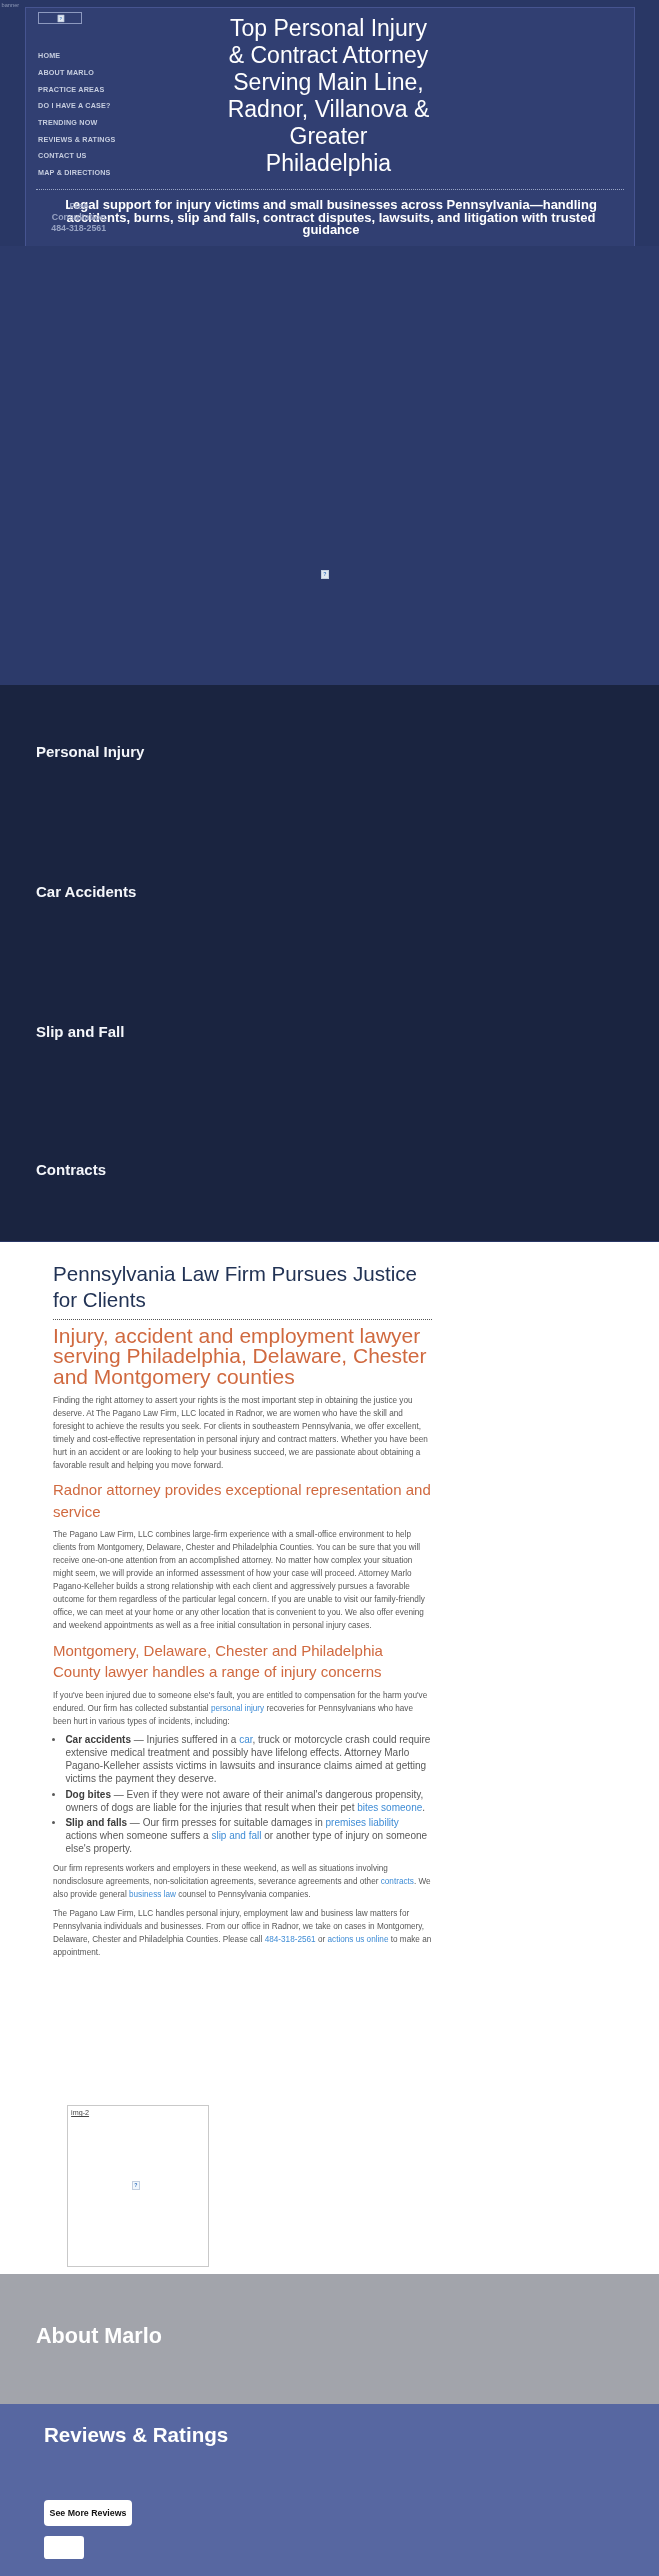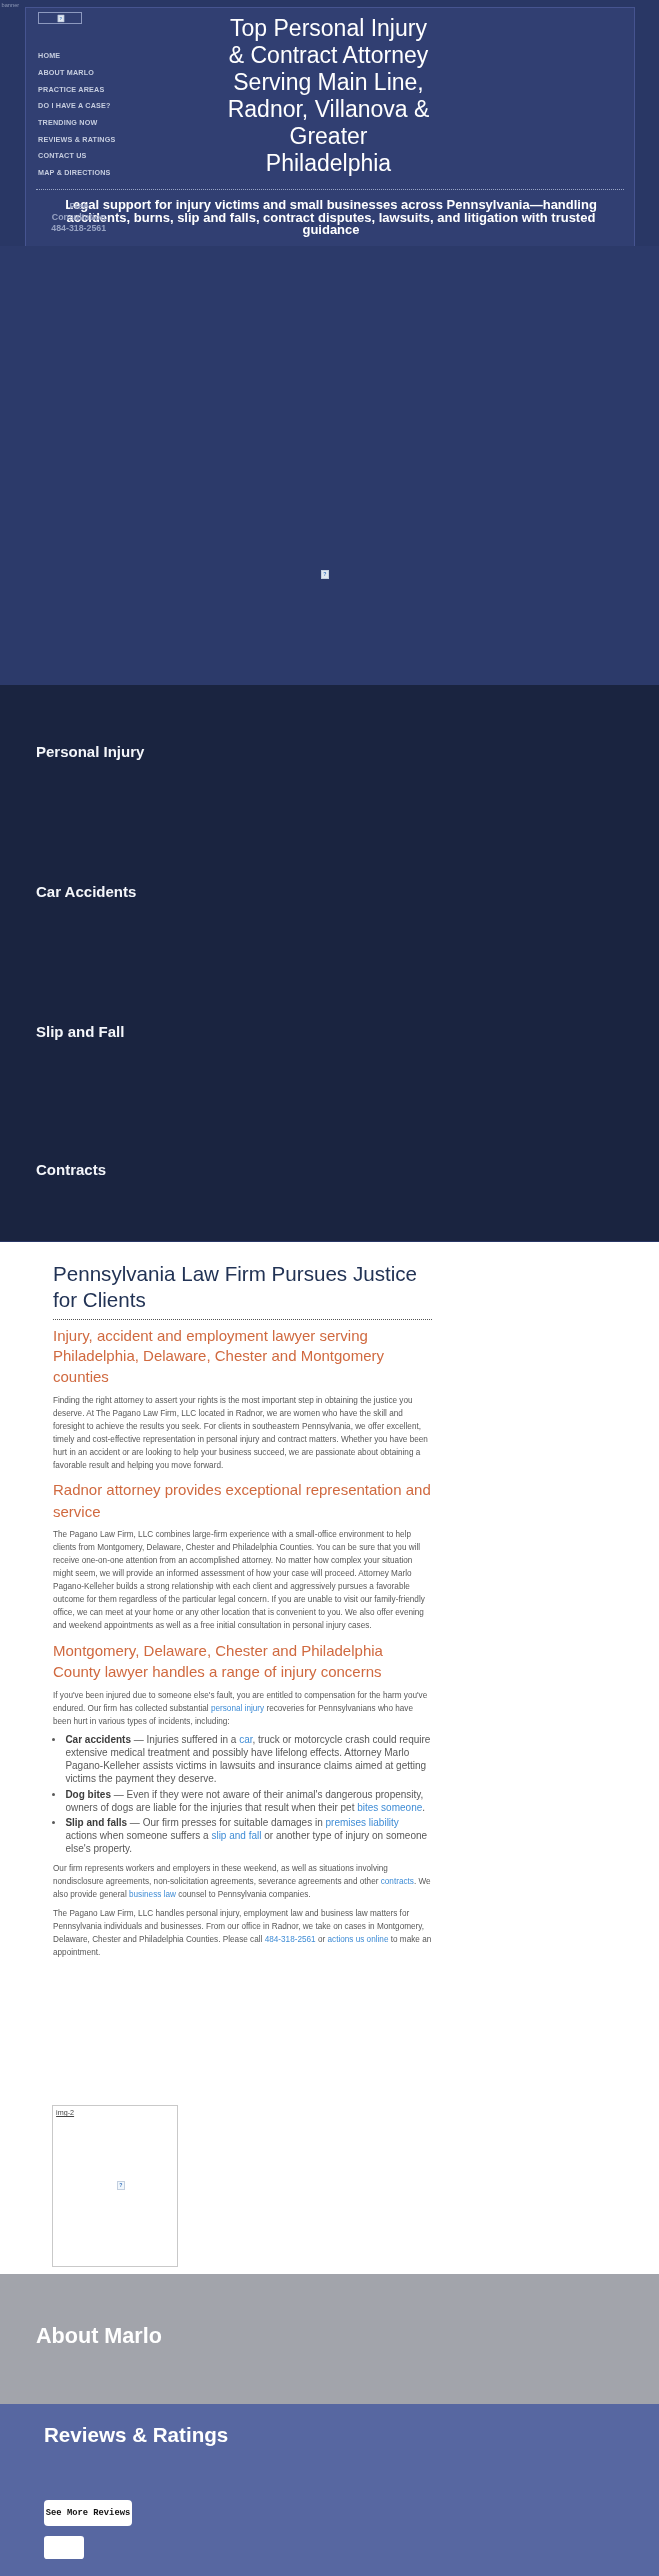--- a/index.html
+++ b/index.html
@@ -43,40 +43,40 @@
 
   
   #sec-practice { top:685px; height:556px; background:#1a2440; }
   .pa-title { left:36px; width:144px; color:#f4f6fa; font-size:15px; font-weight:bold; line-height:18.5px; }
 
   
   #sec-content { top:1242px; height:1032px; background:#ffffff; }
   .article { left:45px; top:18.5px; width:379px;margin-left:8px; }
   .article h1 { color:#223355; font-size:20.6px; font-weight:400; line-height:26px; }
   .art-dots { border-top:1px dotted #555; margin:6.2px 0 5.2px 0; }
-  .lead { color:#d0693f; font-size:15px; font-weight:400; line-height:20.6px; margin-top:6.2px; }
+  .lead { color:#d0693f; font-size:21px; font-weight:400; line-height:20.6px; margin-top:6.2px; }
   .article p { color:#585858; font-size:8.2px; line-height:13px; margin-top:6.2px; }
   .article h2 { color:#d0693f; font-size:15px; font-weight:400; line-height:21.6px; margin-top:7.2px; }
   .article a { color:#3f8cd5; text-decoration:none; }
   .article ul { margin-top:5.2px; padding-left:12.4px; }
   .article li { color:#585858; font-size:10px; line-height:13px; margin-bottom:2.6px; }
   .article li b { color:#3c3c3c; }
-  .img2-box { left:52px; top:863px; width:126px; height:162px; border:0.5px solid #c9c9c9;
+  .img2-box { left:67px; top:863px; width:142px; height:162px; border:0.5px solid #c9c9c9;
     color:#444; font-size:7.2px; padding:2.1px 3.1px;text-decoration:underline; }
   .img2-box .brk { position:absolute; left:64px; top:75px; }
 
   
   #sec-about { top:2274px; height:130px; background:#a2a4ab; }
   .about-title { left:36px; top:49px; color:#ffffff; font-size:21.6px; font-weight:bold; }
 
   
   #sec-slate { top:2404px; height:495px; background:#5767a1; }
   .slate-h { left:44px; color:#ffffff; font-size:20.6px; font-weight:bold; }
   .btn-white { background:#ffffff; border:none; border-radius:4.1px; color:#111;
-    font-family:Liberation Mono, monospace; font-size:8.8px; font-weight:bold; cursor:pointer; }
+    font-family:Liberation Sans, sans-serif; font-size:8.8px; font-weight:bold; cursor:pointer; }
   .see-more { left:44px; top:96px; width:88px; height:26px; }
   .review-badge { left:44px; top:132px; width:40px; height:23px; background:#fff; border-radius:3.1px; }
 </style>
 </head>
 <body>
 
 <section id="sec-header">
   <span class="abs banner-alt">banner</span>
   <div class="abs hdr-panel">
     <div class="abs logo-box">

